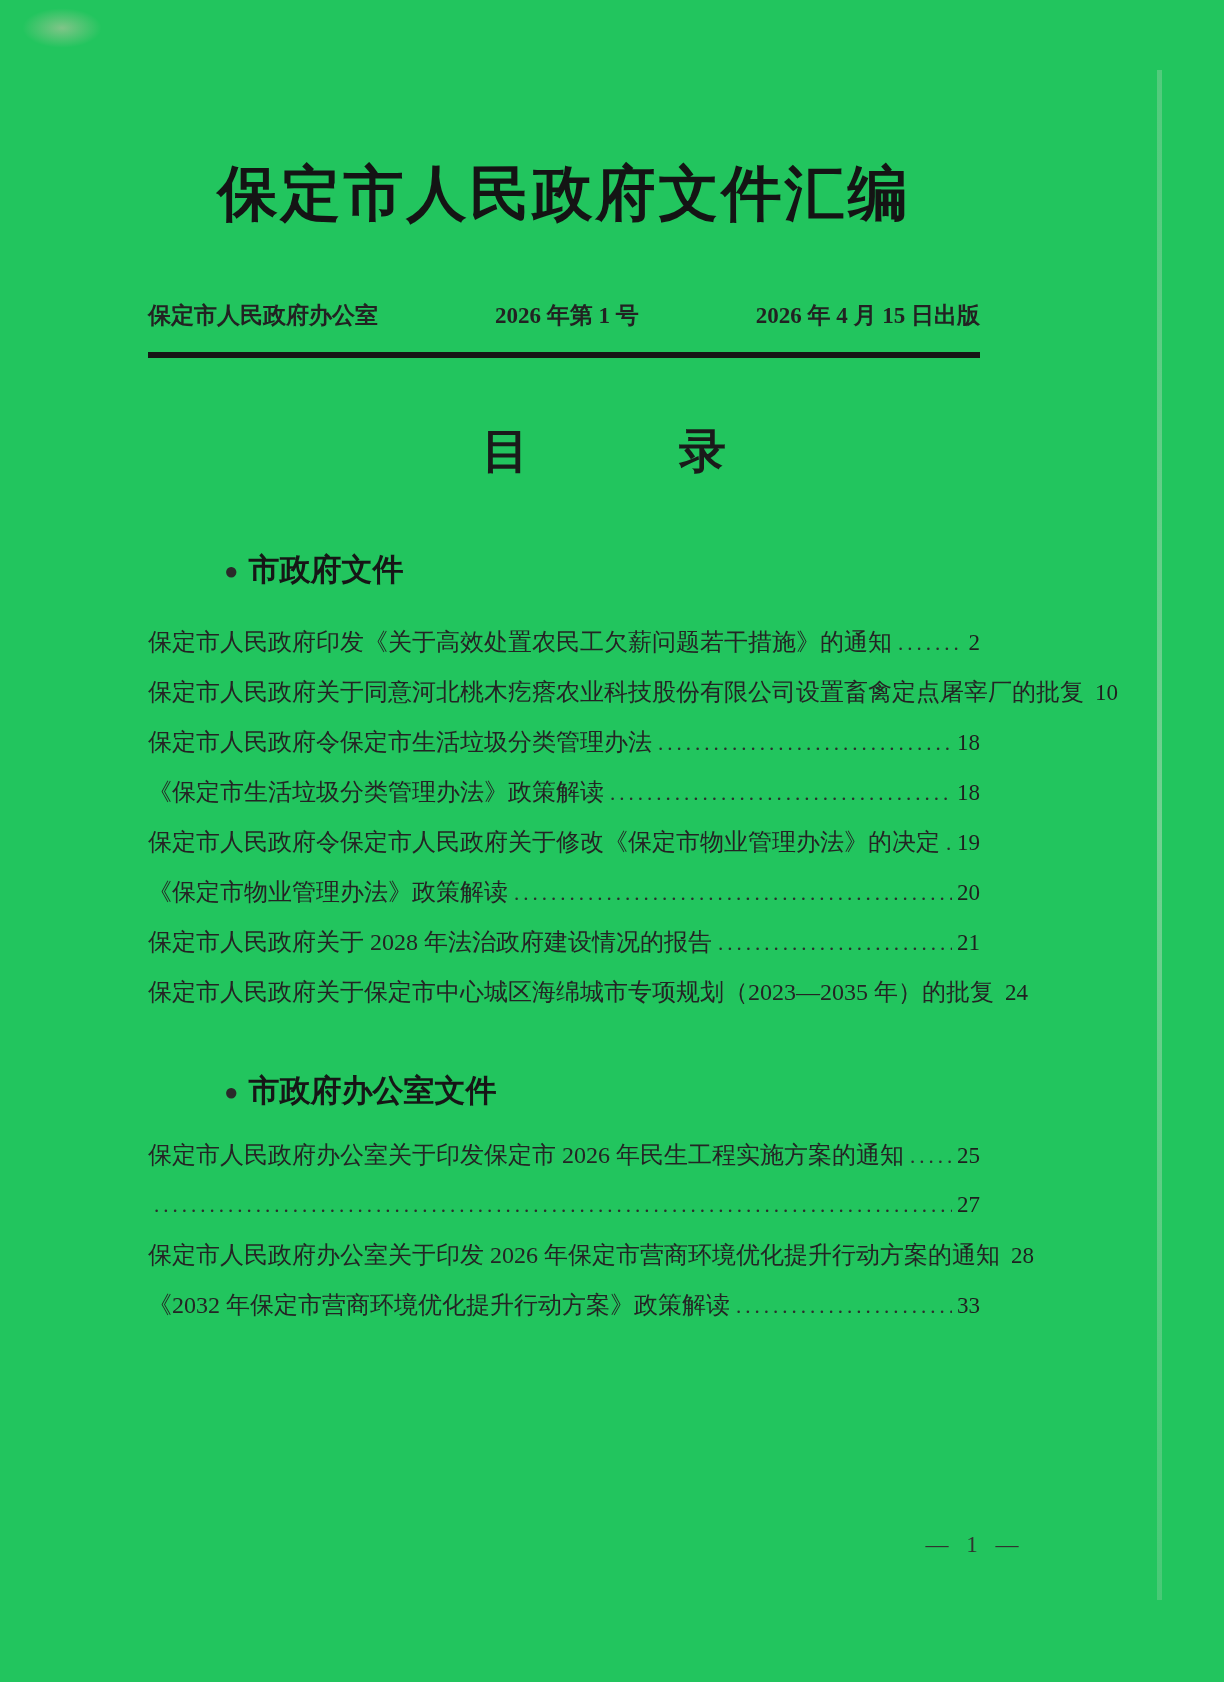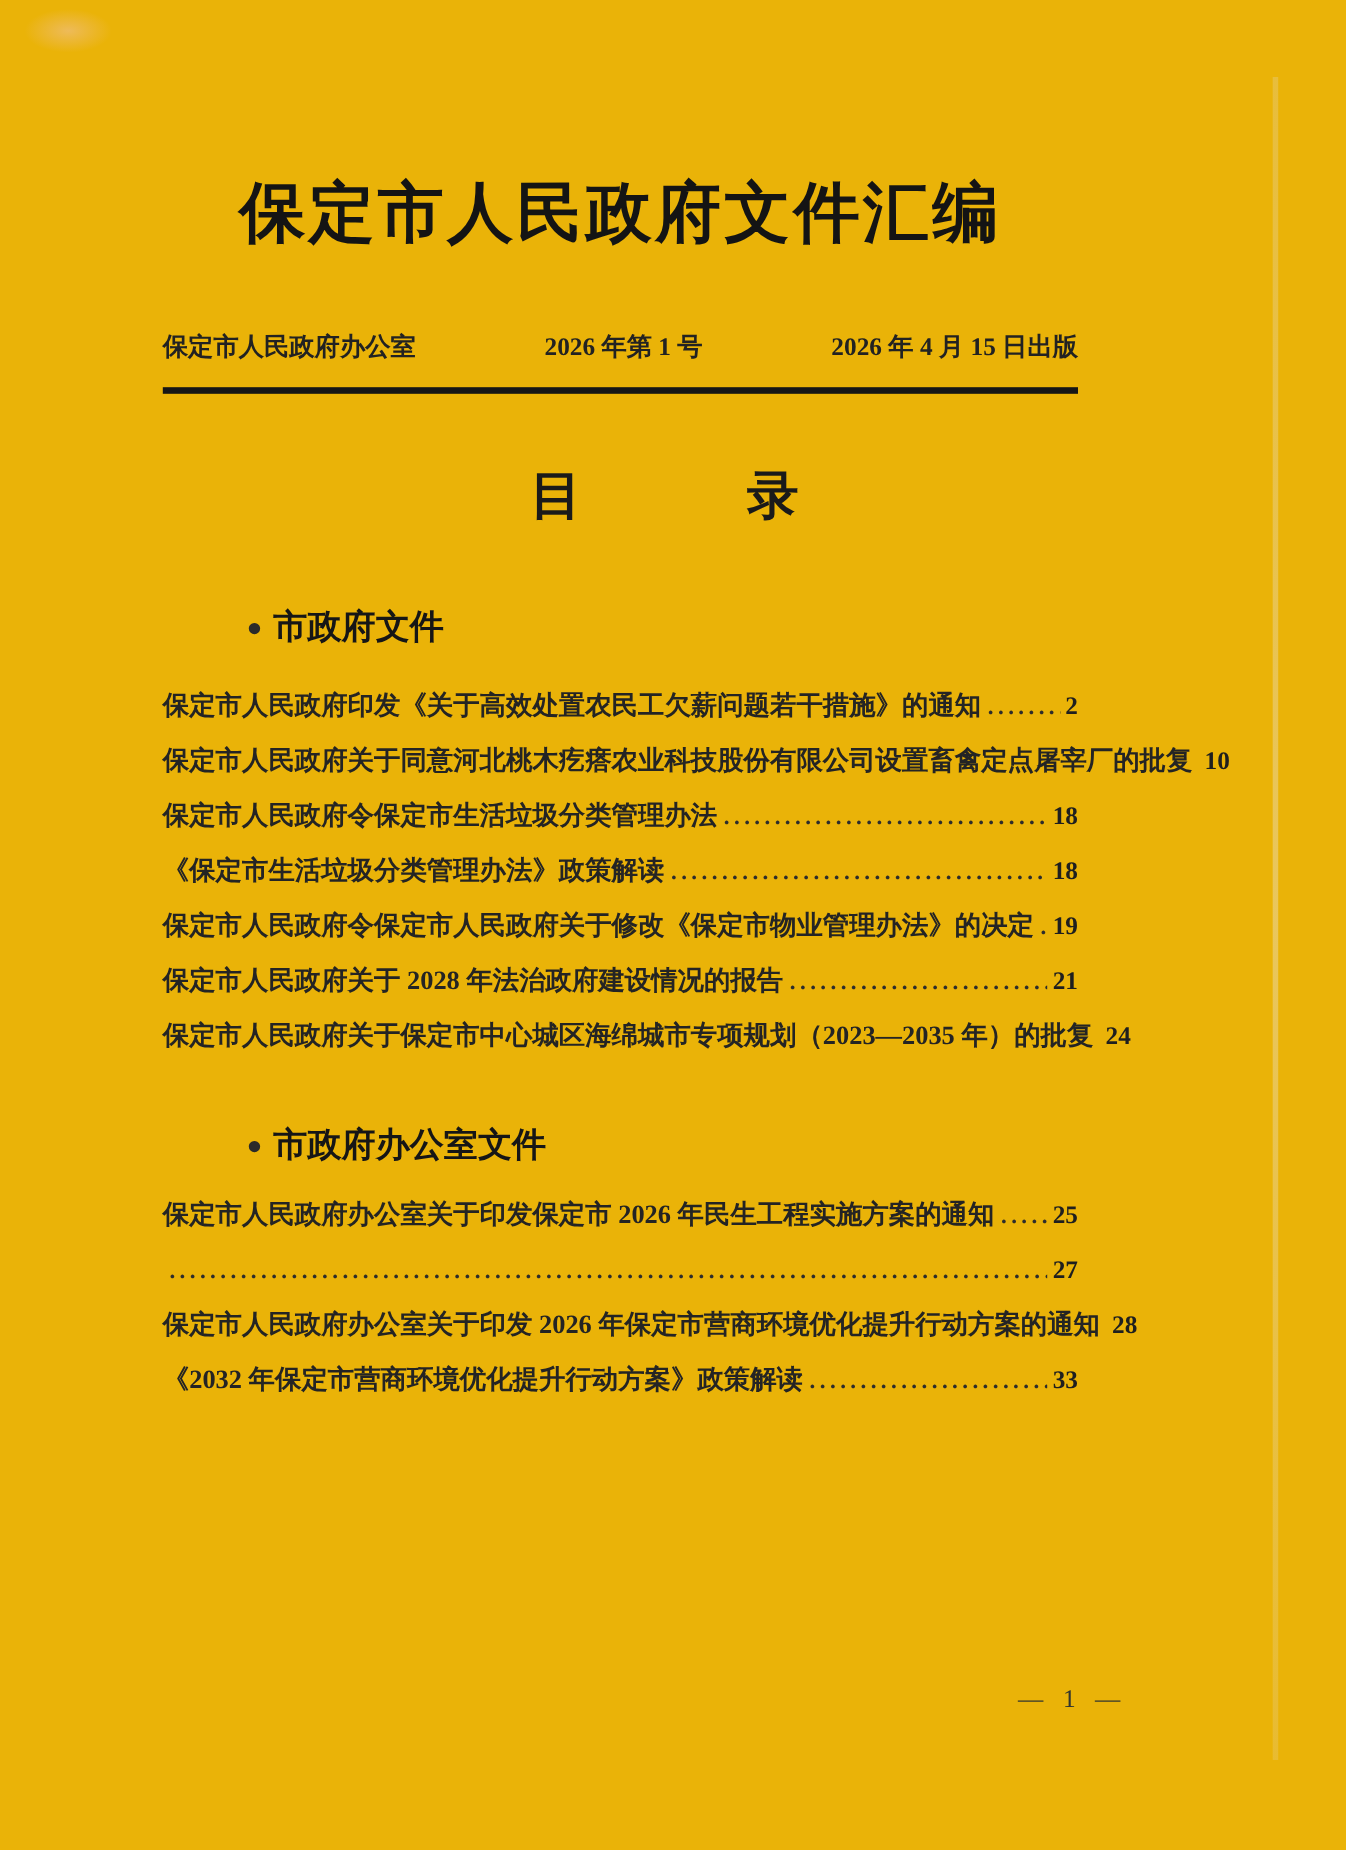--- a/index.html
+++ b/index.html
@@ -5,21 +5,21 @@
   html, body {
     margin: 0;
     padding: 0;
     background: #e8e8e8;
   }
   .page {
     position: relative;
     width: 1224px;
     height: 1682px;
     margin: 0 auto;
-    background: #eab308;
+    background: #22c55e;
     color: #1e1e1e;
     font-family: "Liberation Serif", "DejaVu Serif", serif;
     overflow: hidden;
   }
   
   .smudge-topleft {
     position: absolute;
     left: 22px; top: 8px;
     width: 80px; height: 40px;
     background: radial-gradient(ellipse at center, rgba(242,196,188,0.45), rgba(242,196,188,0) 70%);
@@ -99,21 +99,20 @@
   }
   .toc-list { margin-top: 27px; }
   .toc-list.second { margin-top: 19px; }
   .toc-entry {
     display: flex;
     align-items: baseline;
     height: 50px;
     line-height: 50px;
     font-size: 24px;
     color: #242424;
-    font-weight: bold;
   }
   .entry-title { white-space: nowrap; }
   .dots {
     flex: 1;
     overflow: hidden;
     white-space: nowrap;
     margin: 0 3px 0 6px;
     font-size: 21px;
     color: #2c2c2c;
   }
@@ -187,20 +186,25 @@
         <span class="entry-title">《保定市生活垃圾分类管理办法》政策解读</span>
         <span class="dots"></span>
         <span class="pagenum">18</span>
       </div>
       <div class="toc-entry">
         <span class="entry-title">保定市人民政府令保定市人民政府关于修改《保定市物业管理办法》的决定</span>
         <span class="dots"></span>
         <span class="pagenum">19</span>
       </div>
       <div class="toc-entry">
+        <span class="entry-title">《保定市物业管理办法》政策解读</span>
+        <span class="dots"></span>
+        <span class="pagenum">20</span>
+      </div>
+      <div class="toc-entry">
         <span class="entry-title">保定市人民政府关于 2028 年法治政府建设情况的报告</span>
         <span class="dots"></span>
         <span class="pagenum">21</span>
       </div>
       <div class="toc-entry">
         <span class="entry-title">保定市人民政府关于保定市中心城区海绵城市专项规划（2023—2035 年）的批复</span>
         <span class="dots"></span>
         <span class="pagenum">24</span>
       </div>
     </div>

